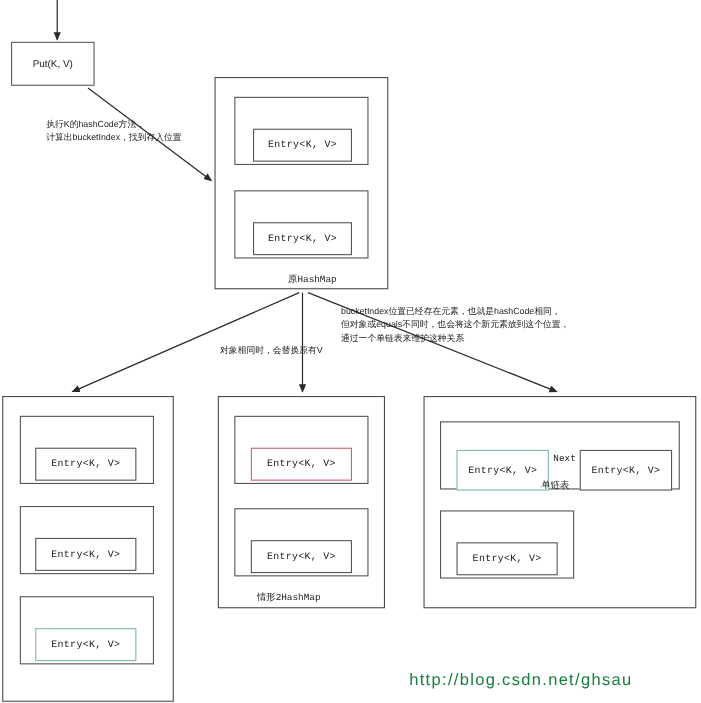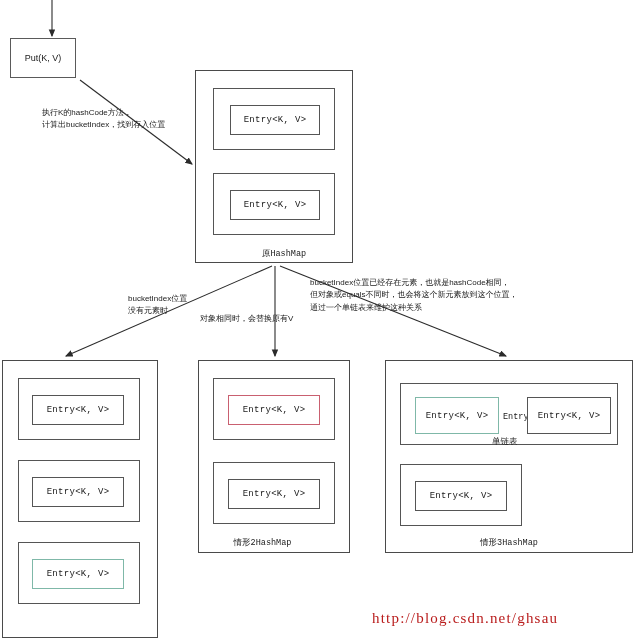--- a/index.html
+++ b/index.html
@@ -36,20 +36,21 @@
     background: #ffffff;
   }
   .entry-inner {
     position: absolute;
     box-sizing: border-box;
     border: 1px solid #555555;
     background: #ffffff;
     display: flex;
     align-items: center;
     justify-content: center;
+    margin-top: 12px;
   }
   .entry-inner.green { border-color: #7fb8a8; }
   .entry-inner.red   { border-color: #c96070; }
   .entry-text {
     font-family: "Liberation Mono", monospace;
     font-size: 9px;
     color: #1a1a1a;
     letter-spacing: 0.3px;
     white-space: nowrap;
   }
@@ -94,23 +95,23 @@
   }
   .chain-label {
     position: absolute;
     font-family: "Liberation Mono", monospace;
     font-size: 8.5px;
     color: #1a1a1a;
     white-space: nowrap;
   }
   .watermark {
     position: absolute;
-    font-family: Liberation Serif, serif;
+    font-family: Liberation Sans, sans-serif;
     font-size: 15px;
-    color: #b91c1c;
+    color: #15803d;
     letter-spacing: 1.2px;
     white-space: nowrap;
   }
 </style>
 </head>
 <body>
 
 <div id="canvas">
 
   <svg class="svg-layer" viewBox="0 0 637 639" xmlns="http://www.w3.org/2000/svg">
@@ -126,41 +127,39 @@
 
     <line x1="272" y1="266" x2="66" y2="356" stroke="#2b2b2b" stroke-width="1.1" marker-end="url(#arrowhead)"></line>
 
     <line x1="275" y1="266" x2="275" y2="356" stroke="#2b2b2b" stroke-width="1.1" marker-end="url(#arrowhead)"></line>
 
     <line x1="280" y1="266" x2="506" y2="356" stroke="#2b2b2b" stroke-width="1.1" marker-end="url(#arrowhead)"></line>
 
     <path d="M 497 436 L 497 400 L 423 400 L 423 418" fill="none" stroke="#4a4a4a" stroke-width="1"></path>
   </svg>
 
-  <div class="put-box" style="left:10px; top:38px; width:66px; height:40px;">
+  <div class="put-box" style="left:10px; top:38px; width:76px; height:40px;">
     <span class="put-text">Put(K, V)</span>
   </div>
 
   <div class="annot center" style="left:42px; top:107px; width:200px;">执行K的hashCode方法，
 计算出bucketIndex，找到存入位置</div>
 
   <div class="box" style="left:195px; top:70px; width:158px; height:193px;">
   </div>
   <div class="entry-outer" style="left:213px; top:88px; width:122px; height:62px;"></div>
   <div class="entry-inner" style="left:230px; top:105px; width:90px; height:30px;">
     <span class="entry-text">Entry&lt;K, V&gt;</span>
   </div>
   <div class="entry-outer" style="left:213px; top:173px; width:122px; height:62px;"></div>
   <div class="entry-inner" style="left:230px; top:190px; width:90px; height:30px;">
     <span class="entry-text">Entry&lt;K, V&gt;</span>
   </div>
   <div class="map-label" style="left:195px; top:248px; width:178px;">原HashMap</div>
 
-  <div class="annot center" style="left:128px; top:293px; width:110px;">bucketIndex位置
-没有元素时</div>
 
   <div class="annot center" style="left:310px; top:277px; width:322px;">bucketIndex位置已经存在元素，也就是hashCode相同，
 但对象或equals不同时，也会将这个新元素放到这个位置，
 通过一个单链表来维护这种关系</div>
 
   <div class="annot center" style="left:200px; top:313px; width:150px;">对象相同时，会替换原有V</div>
 
   <div class="box" style="left:2px; top:360px; width:156px; height:278px;"></div>
   <div class="entry-outer" style="left:18px; top:378px; width:122px; height:62px;"></div>
   <div class="entry-inner" style="left:32px; top:395px; width:92px; height:30px;">
@@ -186,27 +185,26 @@
     <span class="entry-text">Entry&lt;K, V&gt;</span>
   </div>
   <div class="map-label" style="left:198px; top:537px; width:129px;">情形2HashMap</div>
 
   <div class="box" style="left:385px; top:360px; width:248px; height:193px;"></div>
 
   <div class="entry-outer" style="left:400px; top:383px; width:218px; height:62px;"></div>
   <div class="entry-inner green" style="left:415px; top:397px; width:84px; height:37px;">
     <span class="entry-text">Entry&lt;K, V&gt;</span>
   </div>
-  <div class="next-label" style="left:503px; top:412px;">Entry</div>
+  <div class="next-label" style="left:503px; top:412px;">Next</div>
   <div class="entry-inner" style="left:527px; top:397px; width:84px; height:37px;">
     <span class="entry-text">Entry&lt;K, V&gt;</span>
   </div>
   <div class="chain-label" style="left:492px; top:436px;text-align:center;">单链表</div>
 
   <div class="entry-outer" style="left:400px; top:464px; width:122px; height:62px;"></div>
   <div class="entry-inner" style="left:415px; top:481px; width:92px; height:30px;">
     <span class="entry-text">Entry&lt;K, V&gt;</span>
   </div>
-  <div class="map-label" style="left:385px; top:537px; width:248px;">情形3HashMap</div>
 
   <div class="watermark" style="left:372px; top:610px;">http://blog.csdn.net/ghsau</div>
 
 </div>
 
 </body></html>

